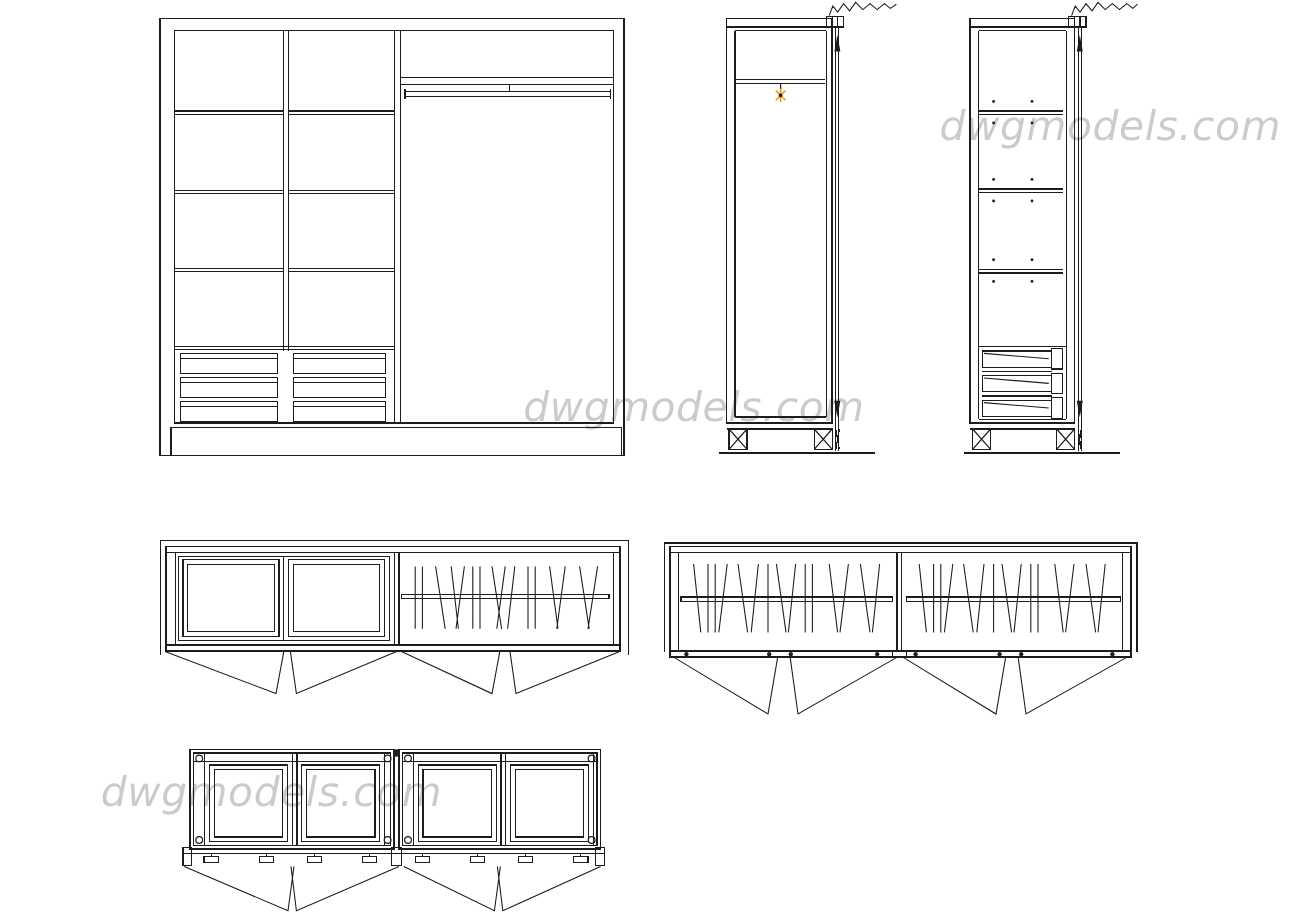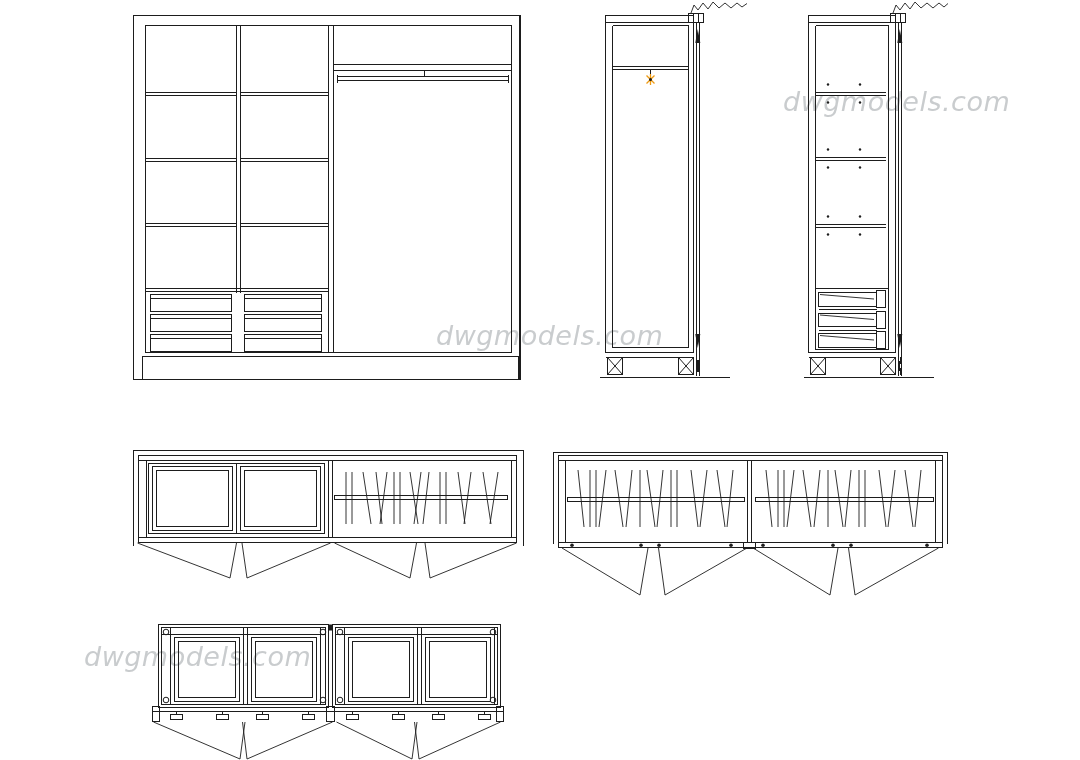--- a/index.html
+++ b/index.html
@@ -2,21 +2,21 @@
 <html style="--line: #1d1d1d; --accent: #ef9b13; --wm: #c7cacc;"><head>
 <meta charset="utf-8">
 <style>
   html,body{margin:0;padding:0}
   body{
     width:1080px;height:760px;position:relative;overflow:hidden;
     background:#ffffff;font-family:"DejaVu Sans",sans-serif;
   }
   :root{ --line:#1d1d1d; --accent:#ef9b13; --wm:#c7cacc; }
   .wm{
-    position:absolute;z-index:1;font-style:italic;font-size:27px;
+    position:absolute;z-index:1;font-style:italic;font-size:34px;
     color:var(--wm);white-space:nowrap;user-select:none;opacity:.95;
     letter-spacing:.5px;
   }
   #wm-1{left:783px;top:86px}
   #wm-2{left:436px;top:320px}
   #wm-3{left:84px;top:641px}
   svg.cad{position:absolute;left:0;top:0;z-index:2}
   .ln{stroke:var(--line);fill:none;stroke-width:1}
   .w15{stroke-width:1.4}
   .thin{stroke-width:.9}

